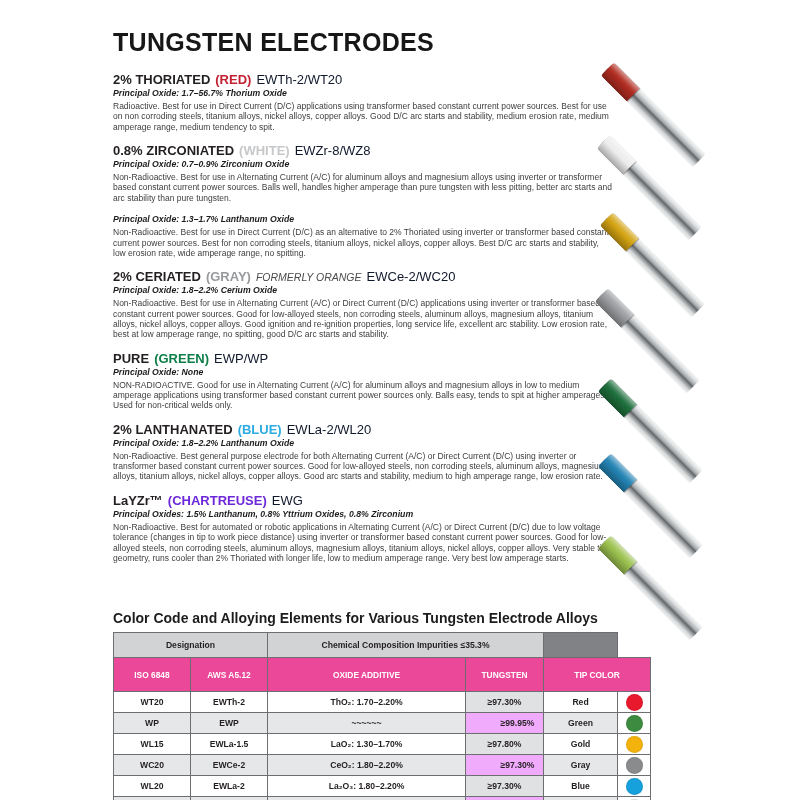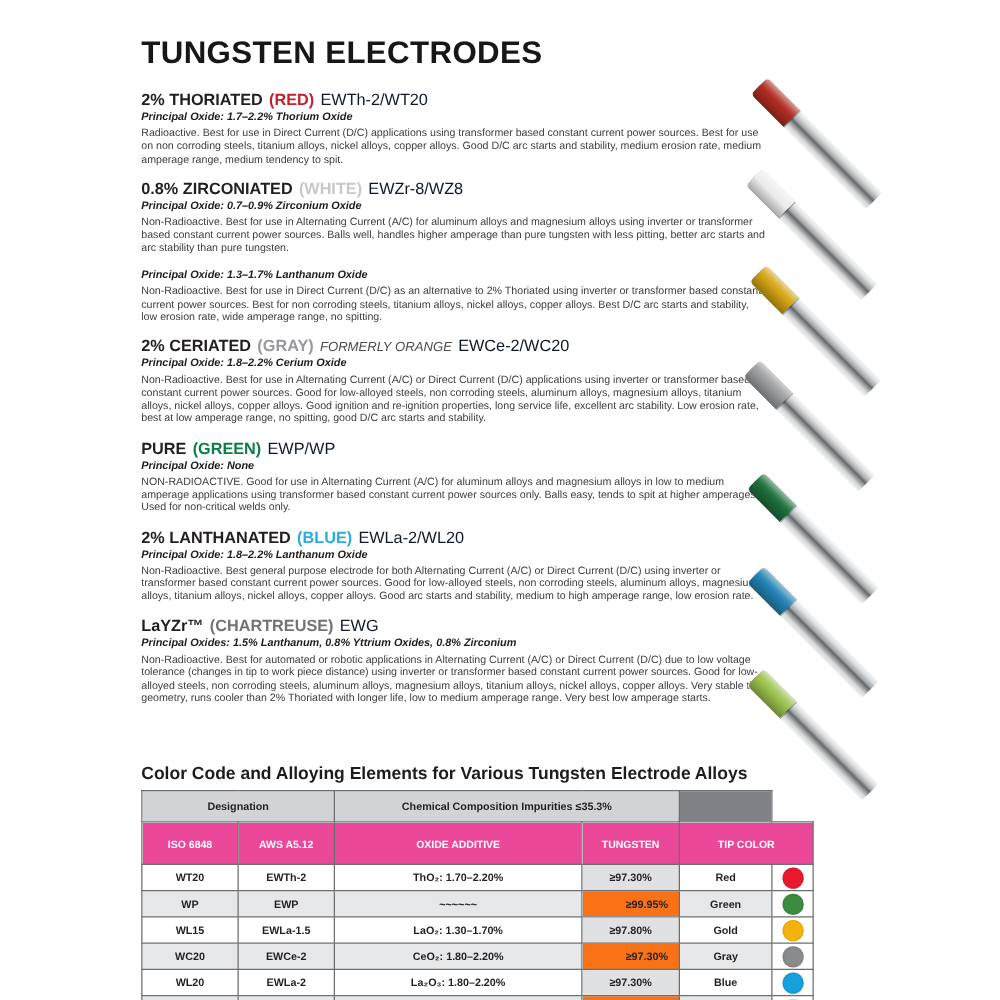--- a/index.html
+++ b/index.html
@@ -35,39 +35,39 @@
   th, td { border:1px solid #6d6e71; text-align:center; vertical-align:middle; padding:1px 2px;
            font-size:8.6px; color:#231f20; overflow:hidden; }
   tr.hdr1 th { background:#d1d3d4; font-weight:bold; height:25px; }
   tr.hdr1 th.dark { background:#808285; }
   tr.hdr1 th.blank { border:none; background:#fff; }
   tr.hdr2 th { background:#ec4899; color:#ffffff; font-weight:bold; height:34px; font-size:8.4px;text-align:center; }
   tr.data { height:21px; }
   tr.data td { font-weight:bold; background:#ffffff; }
   tr.data.alt td { background:#e6e7e8; }
   tr.data td.tg { background:#e0e1e2; }
-  tr.data.alt td.tg { background:#f97316;padding-left:28px; }
+  tr.data.alt td.tg { background:#f0abfc;padding-left:28px; }
   tr.data td.dot-cell { background:#ffffff; }
   tr.last { height:30px; }
   tr.last td { border-bottom:2px solid #3a3a3a; }
   .dot { width:17px; height:17px; border-radius:50%; margin:0 auto; box-shadow:inset 0 0 2px rgba(0,0,0,.18); }
 </style>
 </head>
 <body>
 
 <div class="page">
 
   <div class="text-col">
     <h1 class="title">TUNGSTEN ELECTRODES</h1>
 
     <div class="section">
       <div class="sec-head">
         <span class="sp">2% THORIATED</span><span class="sec-color sp" style="color: rgb(195, 32, 50);">(RED)</span><span class="sec-code">EWTh-2/WT20</span>
       </div>
-      <div class="sec-oxide">Principal Oxide: 1.7–2.2% Thorium Oxide</div>
+      <div class="sec-oxide">Principal Oxide: 1.7–56.7% Thorium Oxide</div>
       <div class="sec-body">Radioactive. Best for use in Direct Current (D/C) applications using transformer based constant current power sources. Best for use on non corroding steels, titanium alloys, nickel alloys, copper alloys. Good D/C arc starts and stability, medium erosion rate, medium amperage range, medium tendency to spit.</div>
     </div>
 
     <div class="section">
       <div class="sec-head">
         <span class="sp">0.8% ZIRCONIATED</span><span class="sec-color sp" style="color: rgb(199, 200, 202);">(WHITE)</span><span class="sec-code">EWZr-8/WZ8</span>
       </div>
       <div class="sec-oxide">Principal Oxide: 0.7–0.9% Zirconium Oxide</div>
       <div class="sec-body">Non-Radioactive. Best for use in Alternating Current (A/C) for aluminum alloys and magnesium alloys using inverter or transformer based constant current power sources. Balls well, handles higher amperage than pure tungsten with less pitting, better arc starts and arc stability than pure tungsten.</div>
     </div>
@@ -96,21 +96,21 @@
     <div class="section">
       <div class="sec-head">
         <span class="sp">2% LANTHANATED</span><span class="sec-color sp" style="color: rgb(42, 171, 226);">(BLUE)</span><span class="sec-code">EWLa-2/WL20</span>
       </div>
       <div class="sec-oxide">Principal Oxide: 1.8–2.2% Lanthanum Oxide</div>
       <div class="sec-body">Non-Radioactive. Best general purpose electrode for both Alternating Current (A/C) or Direct Current (D/C) using inverter or transformer based constant current power sources. Good for low-alloyed steels, non corroding steels, aluminum alloys, magnesium alloys, titanium alloys, nickel alloys, copper alloys. Good arc starts and stability, medium to high amperage range, low erosion rate.</div>
     </div>
 
     <div class="section">
       <div class="sec-head">
-        <span class="sp">LaYZr™</span><span class="sec-color sp" style="color: #737373;">(CHARTREUSE)</span><span class="sec-code">EWG</span>
+        <span class="sp">LaYZr™</span><span class="sec-color sp" style="color: #6d28d9;">(CHARTREUSE)</span><span class="sec-code">EWG</span>
       </div>
       <div class="sec-oxide">Principal Oxides: 1.5% Lanthanum, 0.8% Yttrium Oxides, 0.8% Zirconium</div>
       <div class="sec-body">Non-Radioactive. Best for automated or robotic applications in Alternating Current (A/C) or Direct Current (D/C) due to low voltage tolerance (changes in tip to work piece distance) using inverter or transformer based constant current power sources. Good for low-alloyed steels, non corroding steels, aluminum alloys, magnesium alloys, titanium alloys, nickel alloys, copper alloys. Very stable tip geometry, runs cooler than 2% Thoriated with longer life, low to medium amperage range. Very best low amperage starts.</div>
     </div>
   </div>
 
   <div class="electrode" style="left:614px;top:62px">
       <div class="rod">
         <div class="tip" style="background-color: rgb(176, 44, 32);"></div>
       </div>

